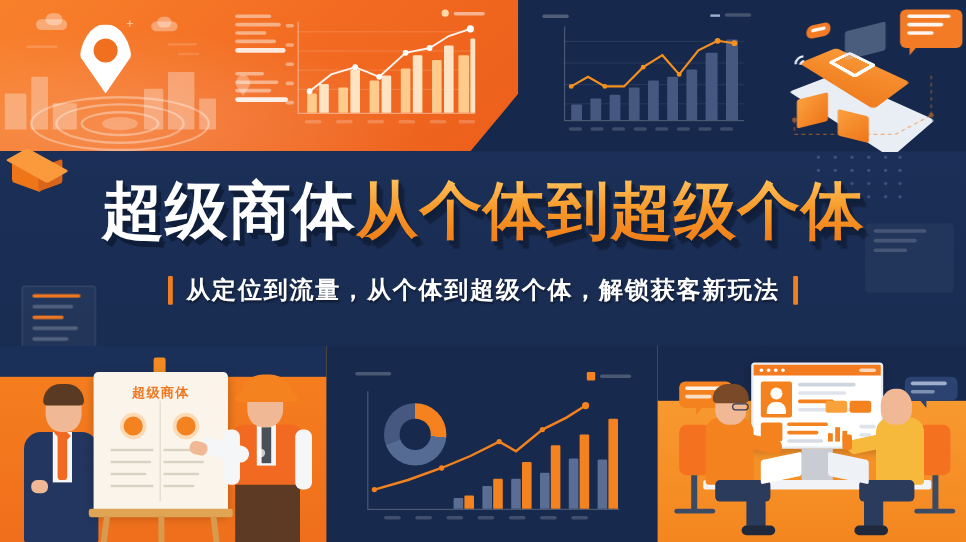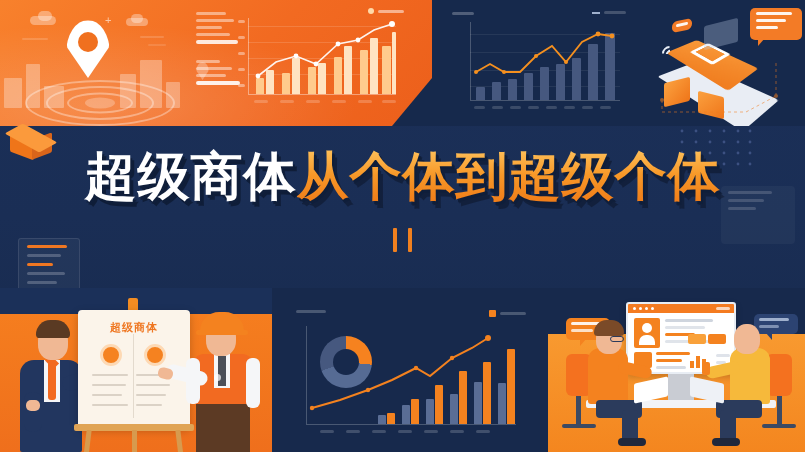--- a/index.html
+++ b/index.html
@@ -375,20 +375,21 @@
         <i style="width:36px;"></i>
         <i style="width:28px;"></i>
     </div>
 
     <div class="titlewrap">
       <span class="title t-white">超级商体</span><span class="title t-orange">从个体到超级个体</span>
     </div>
 
     <div class="subwrap">
       <span class="sub-bar"></span>
+      <span class="subtitle">从定位到流量，从个体到超级个体，解锁获客新玩法</span>
       <span class="sub-bar"></span>
     </div>
   </div>
 
   <div class="bot">
     <div class="bot-m"></div>
     <div class="bot-l"></div>
     <div class="bot-r"></div>
 
     <div style="position:absolute;left:0;top:0;width:272px;height:164px;overflow:hidden;">

